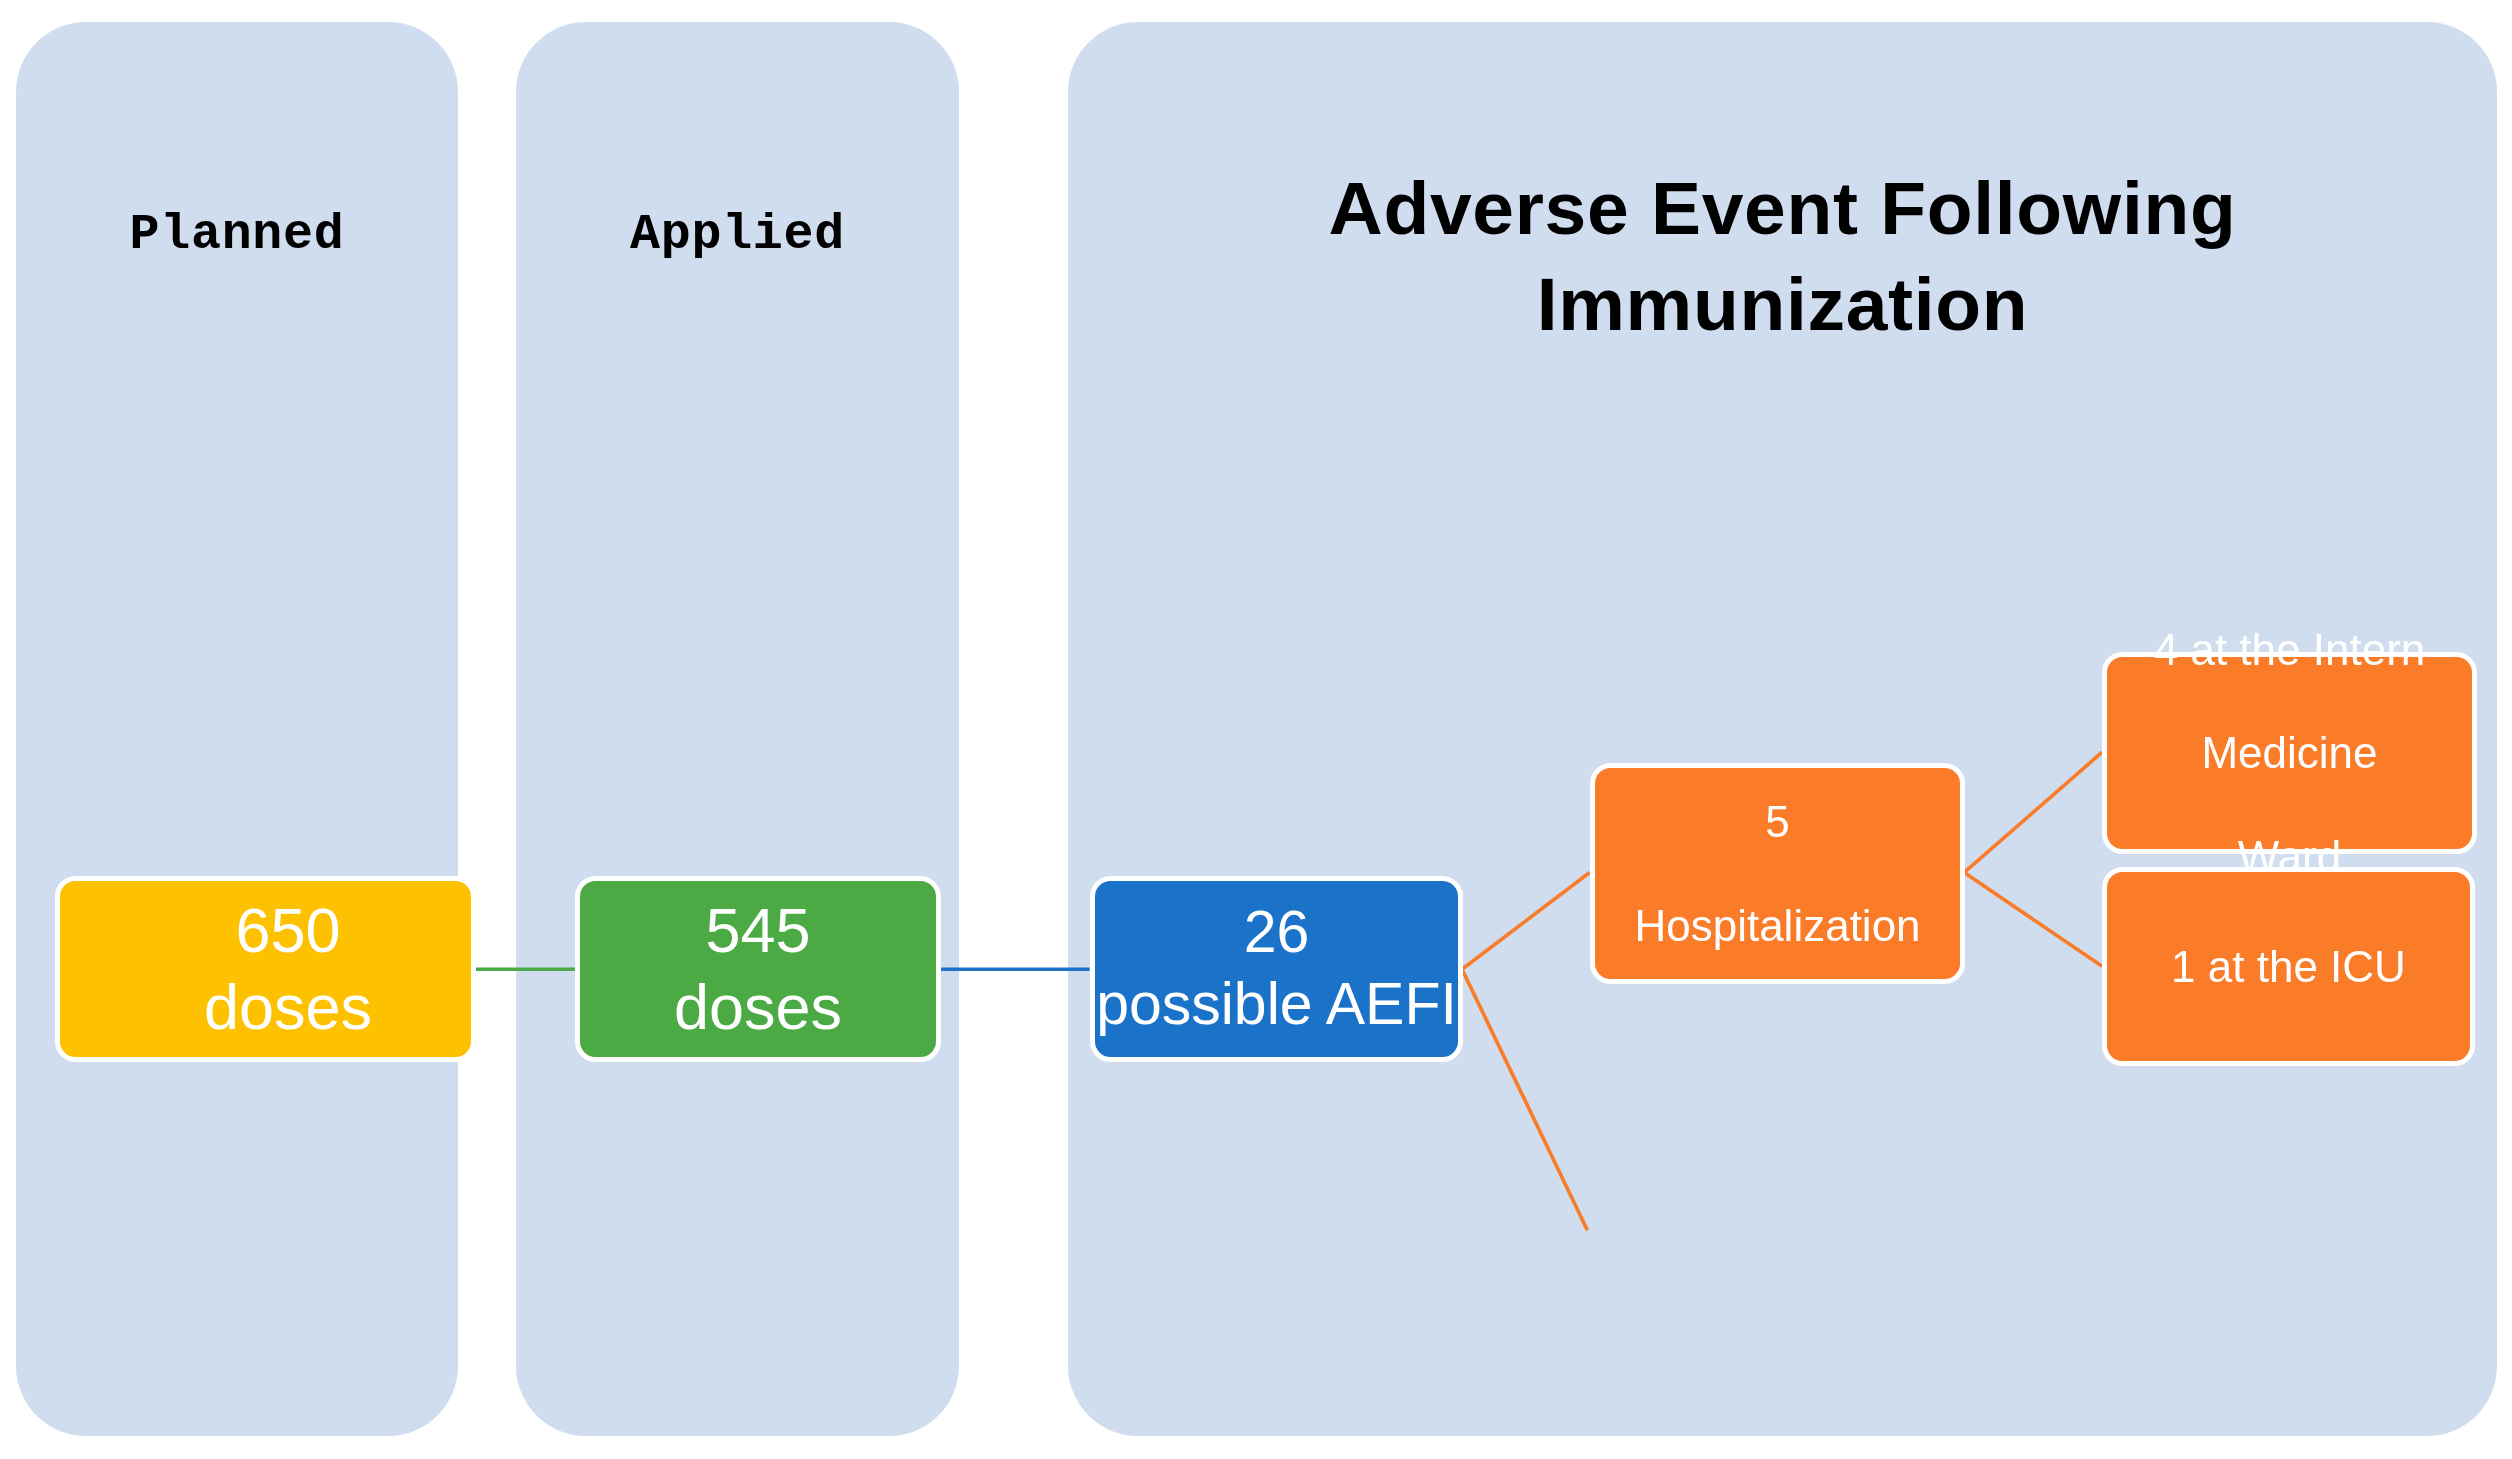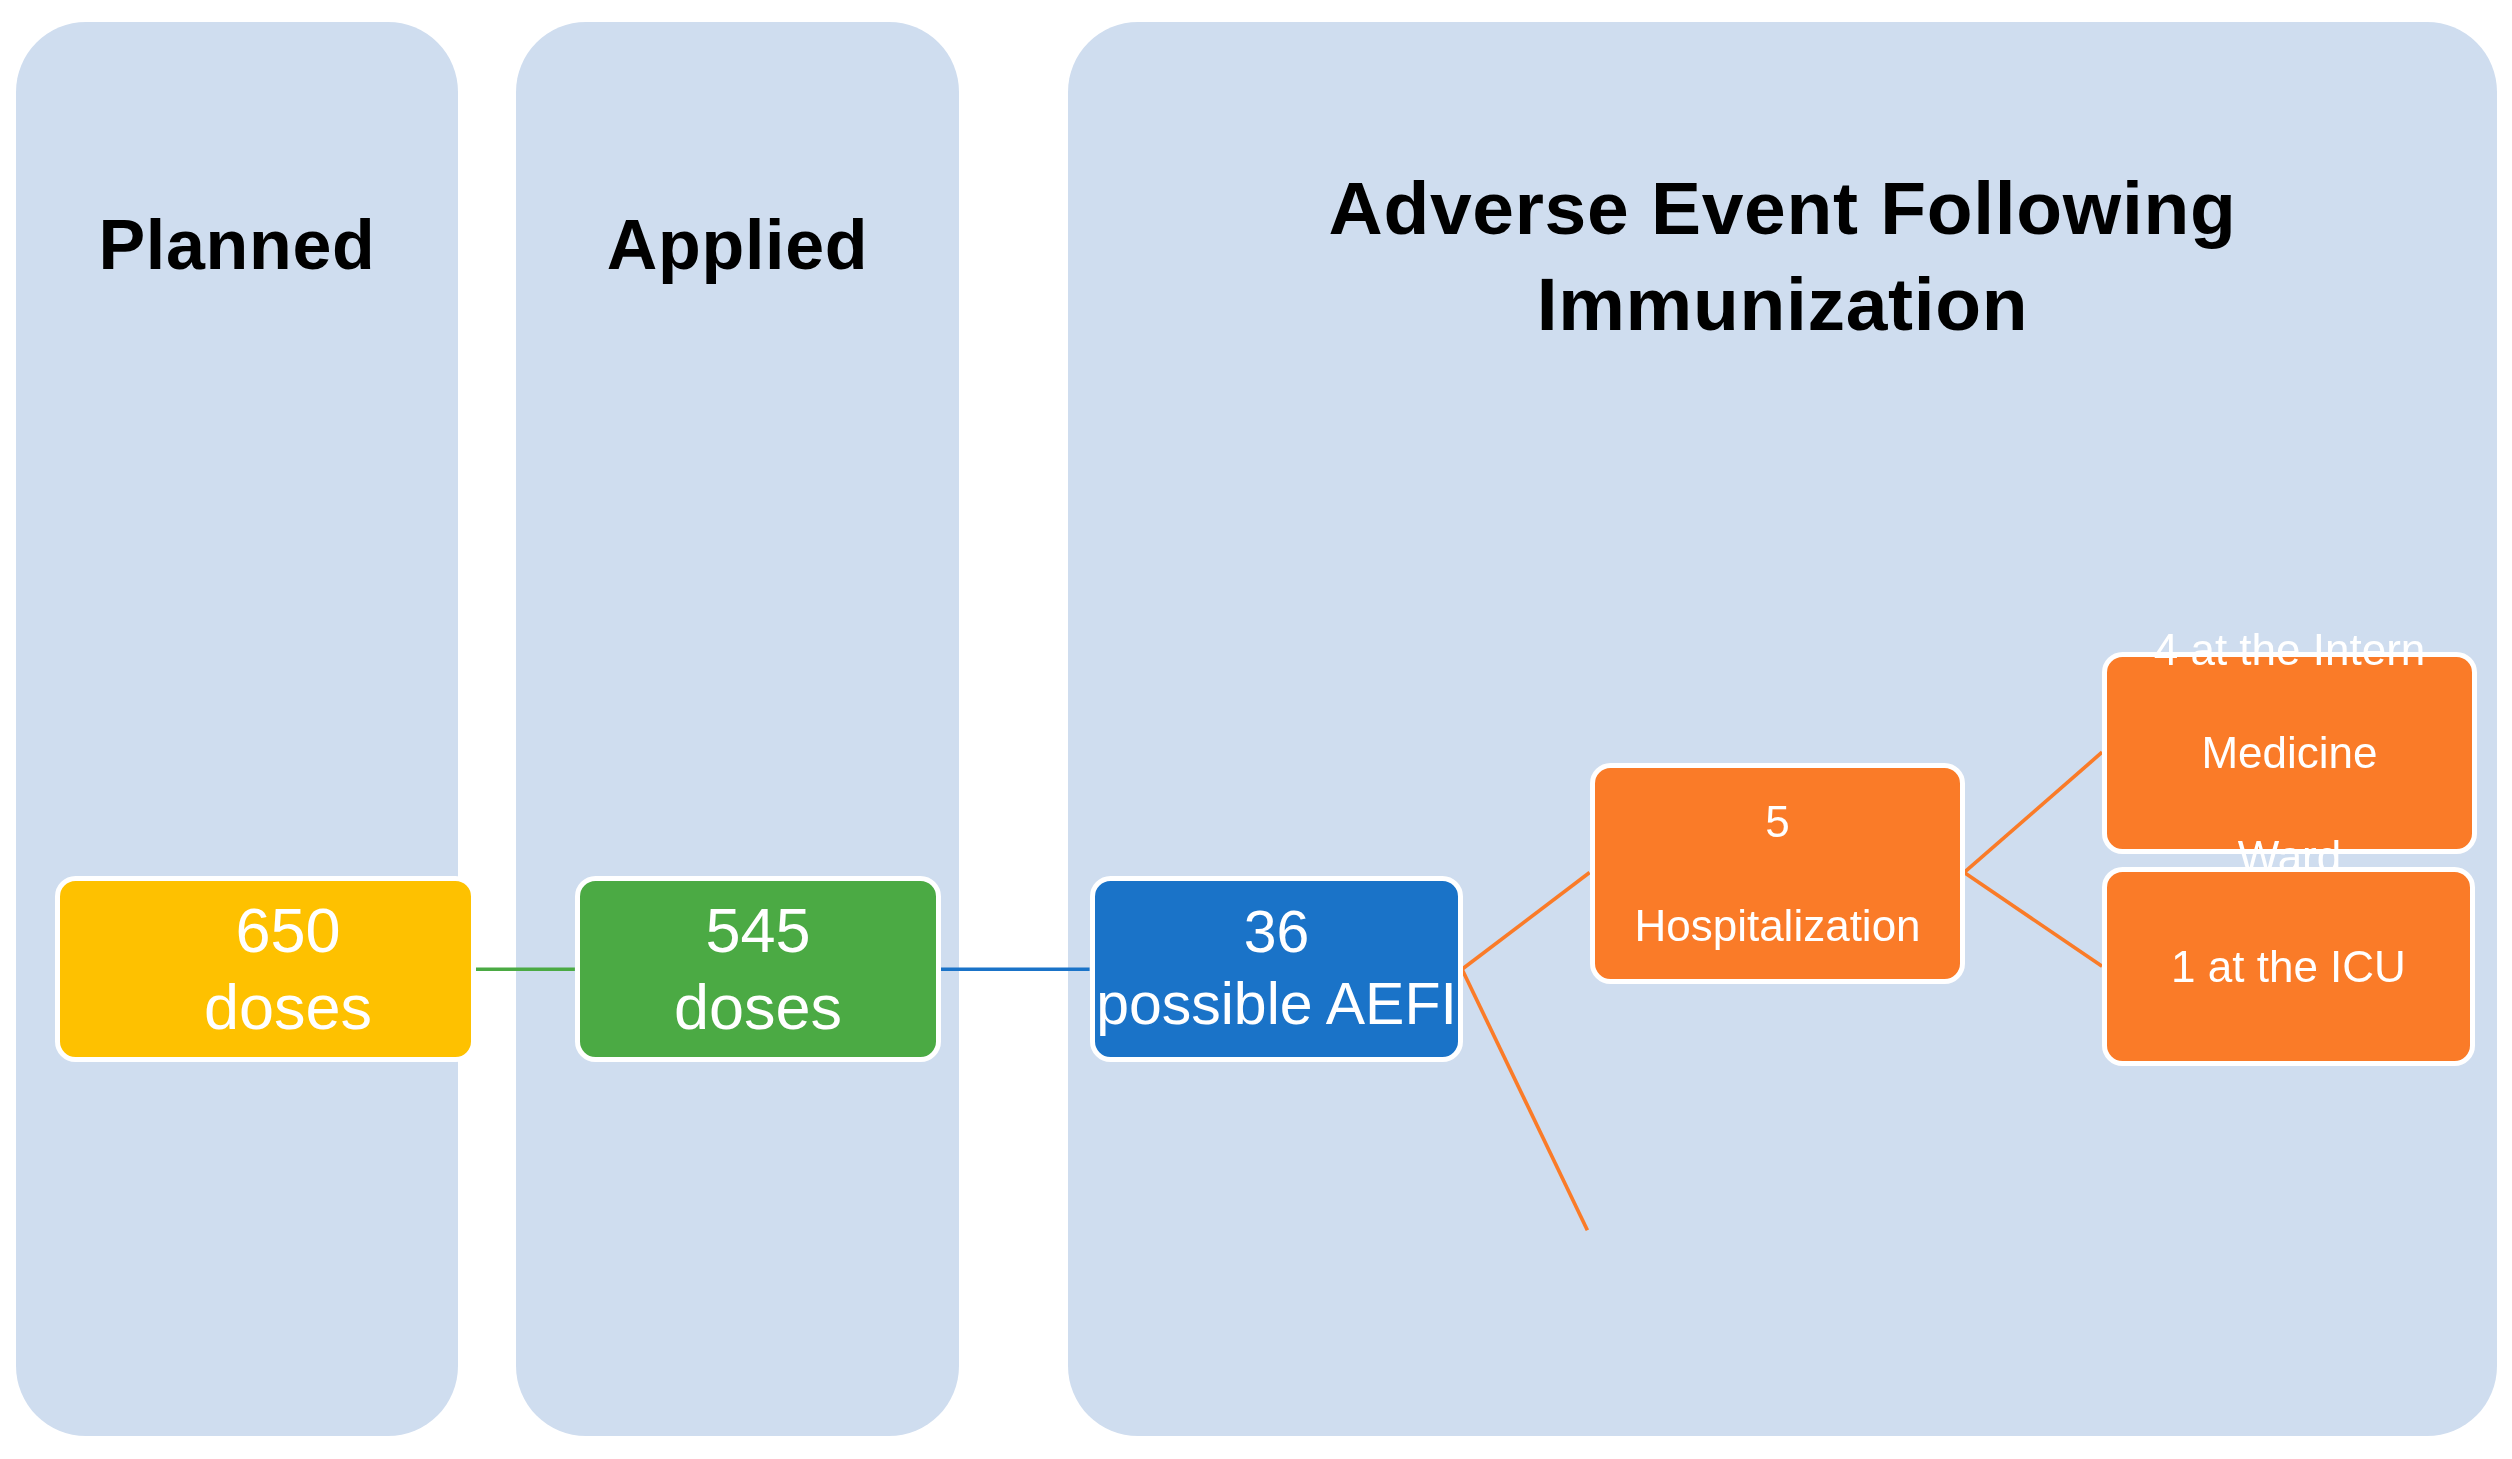--- a/index.html
+++ b/index.html
@@ -18,21 +18,21 @@
   #panel-planned{left:16px;width:442px;}
   #panel-applied{left:516px;width:443px;}
   #panel-aefi{left:1068px;width:1429px;}
   .panel-header{
     position:absolute;left:0;width:100%;
     text-align:center;
     color:var(--text_dark,#000);
     font-weight:700;
     letter-spacing:0.7px;
   }
-  .small-header{top:185px;font-size:70px;line-height:1.1;}
+  .small-header{top:185px;font-size:50px;line-height:1.1;font-family:Liberation Mono, monospace;}
   #aefi-header{top:131px;font-size:75px;line-height:1.28;margin-top:7px;}
   #connector-layer{position:absolute;left:0;top:0;width:2512px;height:1459px;}
   .node{
     position:absolute;
     box-sizing:border-box;
     border:5.1px solid var(--box_border,#fff);
     border-radius:20.5px;
     color:var(--text_light,#fff);
     display:flex;flex-direction:column;
     align-items:center;justify-content:center;
@@ -87,21 +87,21 @@
     <div>650</div>
     <div>doses</div>
   </div>
 
   <div class="node node-green node-large" id="node-applied">
     <div>545</div>
     <div>doses</div>
   </div>
 
   <div class="node node-blue node-large" id="node-aefi">
-    <div>36</div>
+    <div>26</div>
     <div>possible AEFI</div>
   </div>
 
   <div class="node node-orange node-medium" id="node-hospitalization">
     <div>5</div>
     <div>Hospitalization</div>
   </div>
 
   <div class="node node-orange node-medium" id="node-intern-ward">
     <div>4 at the Intern</div>

